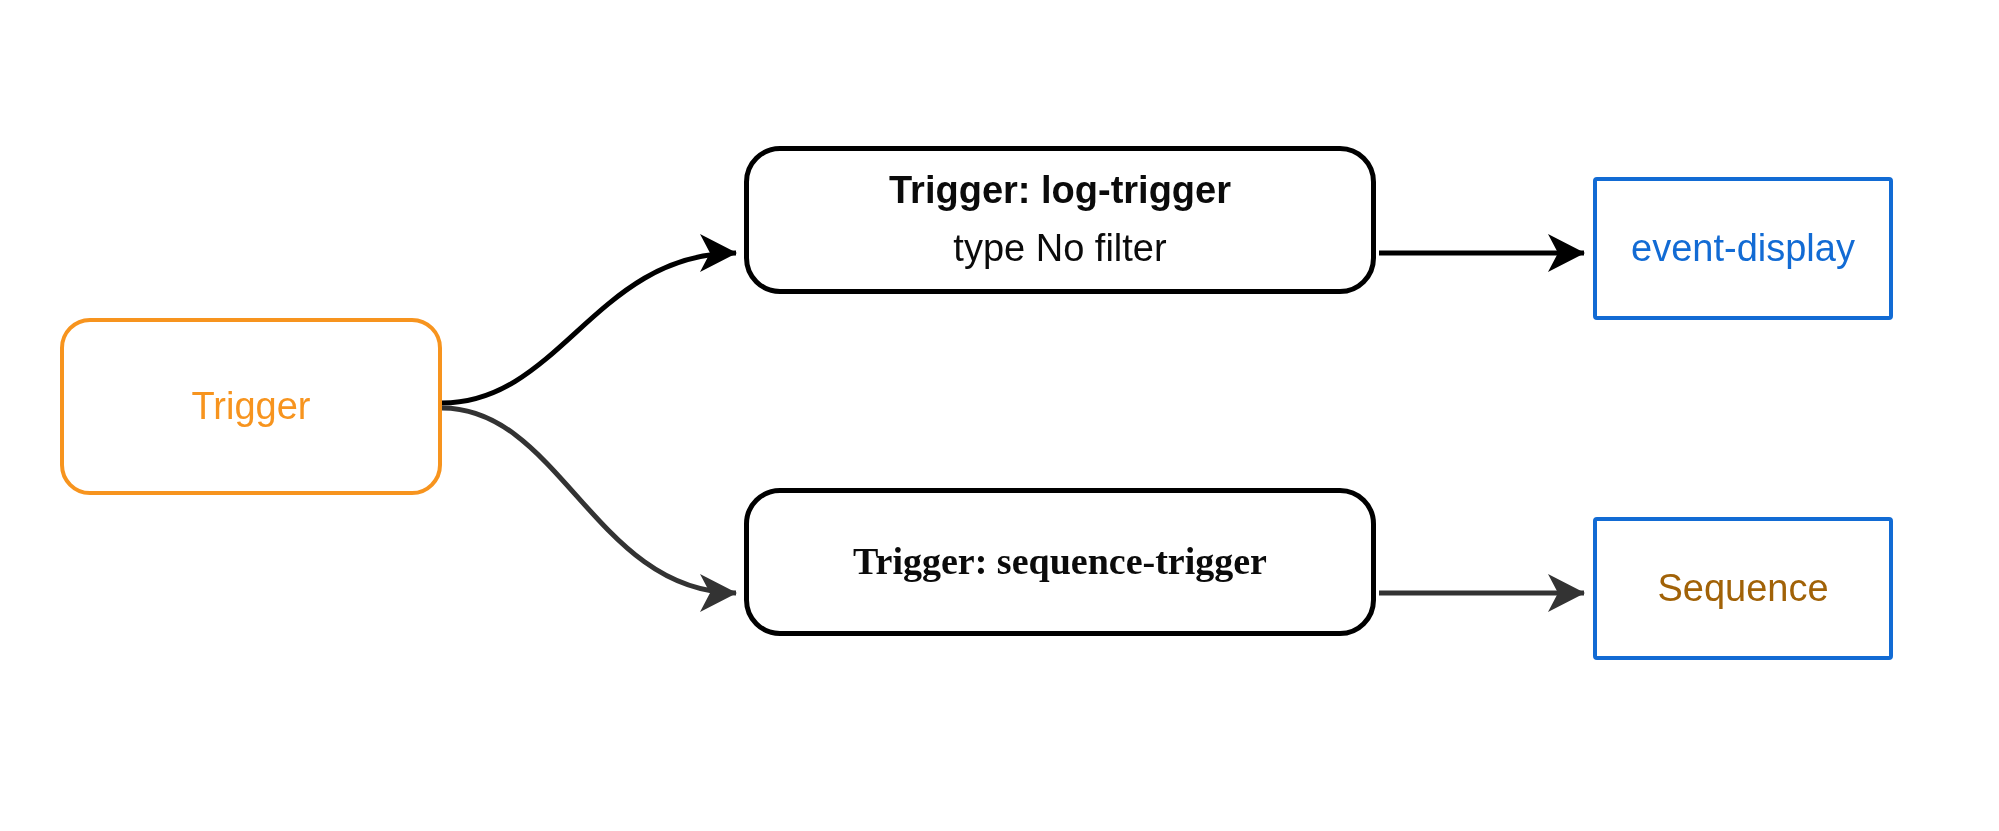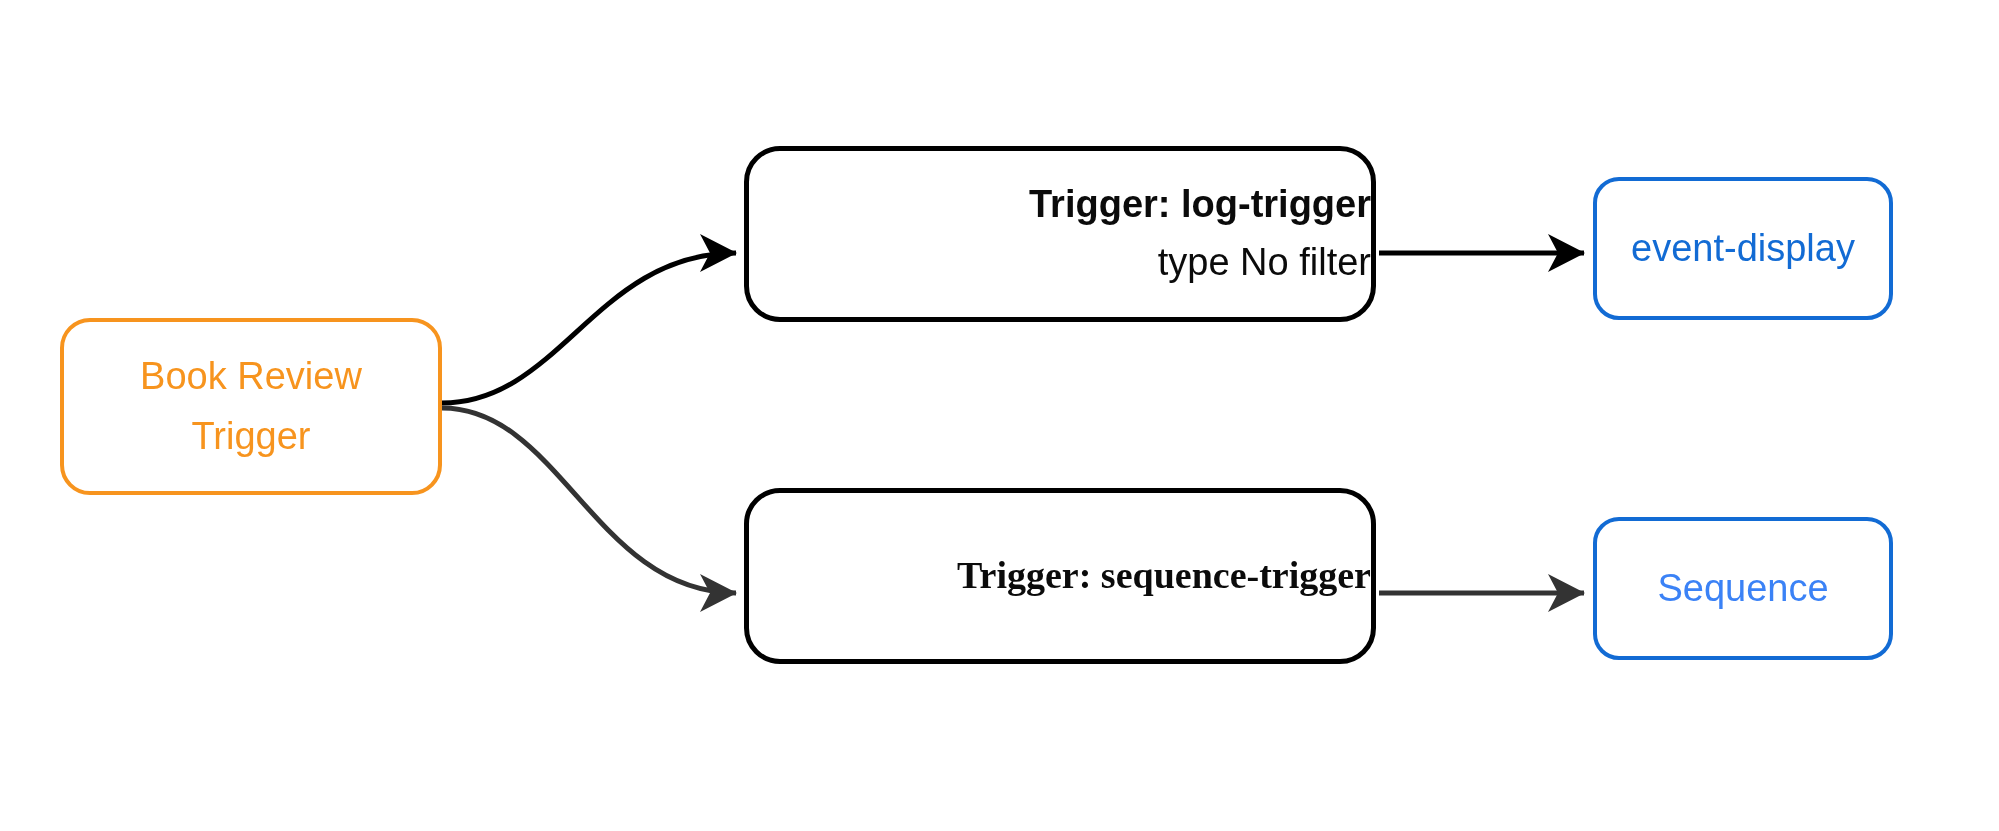--- a/index.html
+++ b/index.html
@@ -43,29 +43,28 @@
     width: 382px; height: 177px;
     border: 4px solid #F7941E;
     border-radius: 30px;
     color: #F7941E;
     gap: 14px;
   }
   .node-trigger {
     border: 5px solid #000000;
     border-radius: 36px;
     color: #0b0b0b;
-    width: 632px; height: 176px;
+    width: 632px; height: 148px;
     left: 744px;
-    align-items: flex-end;
   }
   .node-log-trigger { top: 146px; }
   .node-sequence-trigger { top: 488px; font-family: Liberation Serif, serif; }
   .node-output {
     border: 4px solid #126BD4;
-    border-radius: 26px;
+    border-radius: 4px;
     color: #126BD4;
     width: 300px; height: 143px;
     left: 1593px;
   }
   .node-event-display { top: 177px; }
   .node-sequence { top: 517px; }
 </style>
 </head>
 <body>
 
@@ -84,34 +83,33 @@
     <path d="M 442 403 C 560 403, 596 253, 736 253" fill="none" stroke-width="5" stroke-linecap="butt" marker-end="url(#arrow-black)" stroke="#000000"></path>
 
     <path d="M 442 408 C 560 408, 596 593, 736 593" fill="none" stroke-width="5" stroke-linecap="butt" marker-end="url(#arrow-gray)" stroke="#333333"></path>
 
     <path d="M 1379 253 L 1584 253" fill="none" stroke-width="5" stroke-linecap="butt" marker-end="url(#arrow-black)" stroke="#000000"></path>
 
     <path d="M 1379 593 L 1584 593" fill="none" stroke-width="5" stroke-linecap="butt" marker-end="url(#arrow-gray)" stroke="#333333"></path>
   </svg>
 
   <div class="node node-broker" style="border-color: rgb(247, 148, 30); color: rgb(247, 148, 30);">
-    <span>Book Review</span>
     <span>Trigger</span>
   </div>
 
   <div class="node node-trigger node-log-trigger" style="border-color: rgb(0, 0, 0);">
     <span class="title">Trigger: log-trigger</span>
     <span class="subtitle">type No filter</span>
   </div>
 
   <div class="node node-trigger node-sequence-trigger" style="border-color: rgb(0, 0, 0);">
     <span class="title">Trigger: sequence-trigger</span>
   </div>
 
   <div class="node node-output node-event-display" style="border-color: rgb(18, 107, 212); color: rgb(18, 107, 212);">
     <span>event-display</span>
   </div>
 
-  <div class="node node-output node-sequence" style="border-color: rgb(18, 107, 212); color: #3b82f6; text-align: center;">
+  <div class="node node-output node-sequence" style="border-color: rgb(18, 107, 212); color: #a16207; text-align: center;">
     <span>Sequence</span>
   </div>
 
 </div>
 
 </body></html>

